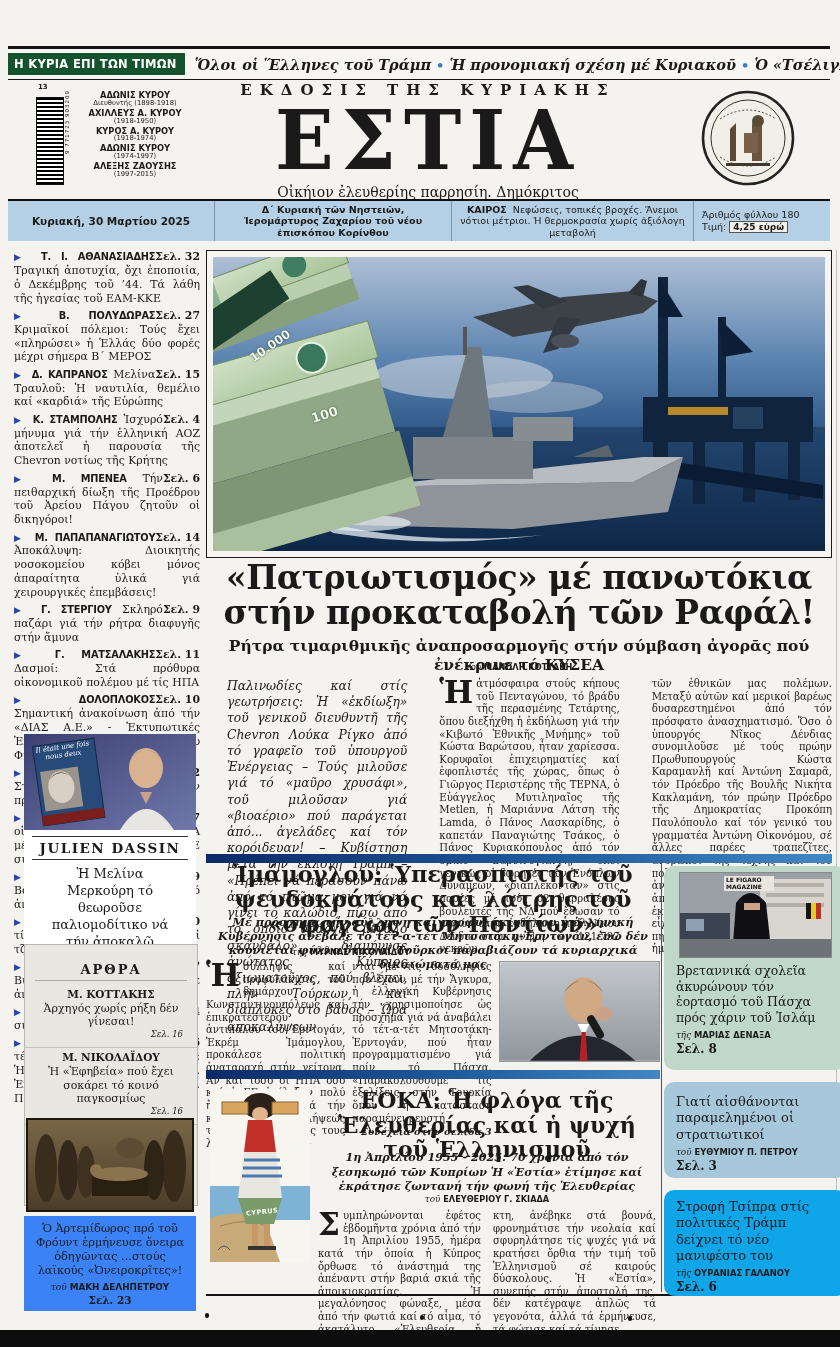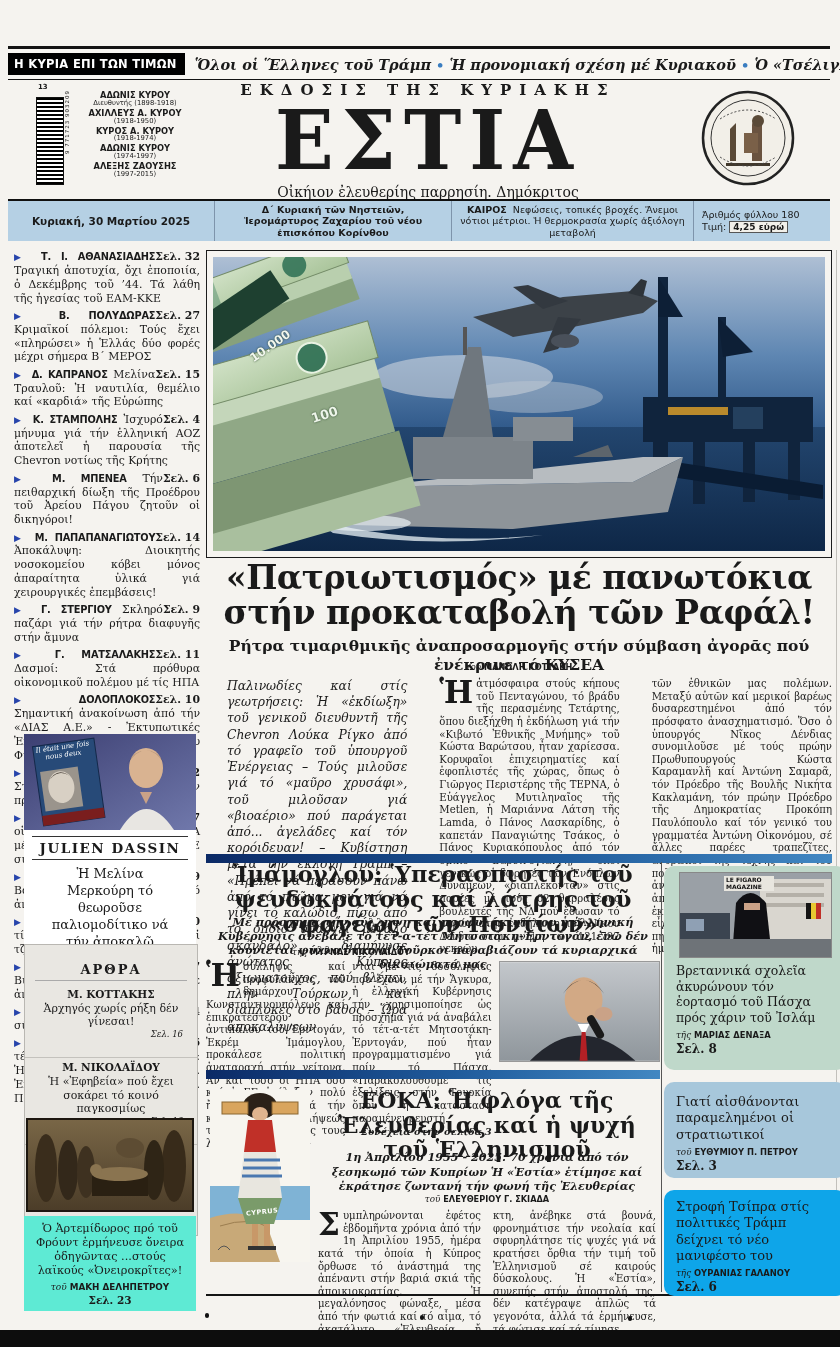--- a/index.html
+++ b/index.html
@@ -3,21 +3,21 @@
 <meta charset="utf-8">
 <style>
   html,body{margin:0;padding:0;background:#b9b9b5;}
   #page{position:relative;width:840px;height:1347px;background:#f5f3ef;overflow:hidden;
         font-family:"DejaVu Serif",serif;color:#1a1a1a;}
   .abs{position:absolute;}
 
   
   #topbar{left:8px;top:46px;width:822px;height:30px;border-top:3px solid #141414;
           border-bottom:1.5px solid #141414;display:flex;align-items:center;gap:10px;background:#f8f6f2;}
-  #kicker{background:#000000;color:#fff;font-family:"DejaVu Sans",sans-serif;font-weight:bold;
+  #kicker{background:#14532d;color:#fff;font-family:"DejaVu Sans",sans-serif;font-weight:bold;
           font-size:11.5px;padding:4px 8px 4px 6px;white-space:nowrap;letter-spacing:.3px;}
   #tb-heads{flex:1;text-align:center;font-style:italic;font-weight:bold;font-size:14.5px;white-space:nowrap;}
   .tb-sep{color:#3a7dc0;font-style:normal;padding:0 5px;font-size:13px;}
 
   
   #masthead{left:8px;top:79px;width:822px;height:118px;}
   #barcode{position:absolute;left:28px;top:18px;width:26px;height:86px;border:1.5px solid #111;background:
            repeating-linear-gradient(180deg,#000 0 2px,#fff 2px 4px);}
   #barcode-week{position:absolute;left:30px;top:4px;font-family:"DejaVu Sans",sans-serif;font-size:7px;font-weight:bold;}
   #barcode-num{position:absolute;left:14px;top:40px;font-family:"DejaVu Sans",sans-serif;font-size:5.5px;
@@ -59,30 +59,30 @@
            border-bottom:1px solid #333;margin:6px 8px 4px;padding:3px 0;}
   #iv-quote{font-size:13px;line-height:1.3;padding:2px 20px;}
   #iv-kicker{font-family:"DejaVu Sans",sans-serif;font-size:7.5px;font-weight:bold;letter-spacing:1px;margin-top:6px;}
   #iv-inter{font-family:"DejaVu Sans",sans-serif;font-size:8.8px;font-weight:bold;margin-top:2px;}
   #iv-inter i{font-family:"DejaVu Serif",serif;font-weight:normal;font-size:9px;}
   #iv-page{font-weight:bold;font-size:11px;margin-top:4px;}
 
   
   #arthra{left:24px;top:944px;width:172px;background:#e9e7e2;border:1px solid #b9b7b2;text-align:center;padding-bottom:4px;}
   #ar-title{font-weight:bold;font-size:13px;letter-spacing:2px;padding:17px 0 3px;border-bottom:1px solid #aaa;margin:0 10px 4px;}
-  .ar-item{padding:3px 8px 18px;border-bottom:1px solid #c4c2bd;}
+  .ar-item{padding:3px 8px 8px;border-bottom:1px solid #c4c2bd;}
   .ar-item:last-child{border-bottom:none;}
   .ar-au{font-weight:bold;font-size:10.5px;display:block;}
   .ar-t{font-size:11px;line-height:1.2;display:block;margin-top:2px;}
   .ar-p{font-style:italic;font-size:8.5px;display:block;text-align:right;padding-right:6px;margin-top:1px;}
 
   #sculpture{left:26px;top:1118px;width:168px;height:94px;display:block;}
 
   
-  #dreambox{left:24px;top:1216px;width:172px;background:#5eead4;text-align:center;padding:6px 6px 5px;box-sizing:border-box;}
+  #dreambox{left:24px;top:1216px;width:172px;background:#3b82f6;text-align:center;padding:6px 6px 5px;box-sizing:border-box;}
   #dream-text{font-size:11.3px;line-height:1.25;}
   #dream-by{font-family:"DejaVu Sans",sans-serif;font-size:8.8px;font-weight:bold;margin-top:4px;}
   #dream-by i{font-family:"DejaVu Serif",serif;font-weight:normal;font-size:9px;}
   #dream-page{font-weight:bold;font-size:10.5px;margin-top:2px;}
 
   
   #mainphoto{left:206px;top:250px;width:626px;height:308px;border:1.5px solid #1c1c1c;
              background:#f6f4f0;box-sizing:border-box;padding:6px;}
   #collage{width:100%;height:100%;display:block;}
   .ph-label{position:absolute;font-family:"DejaVu Sans",sans-serif;font-weight:bold;color:#e9f2e4;}

